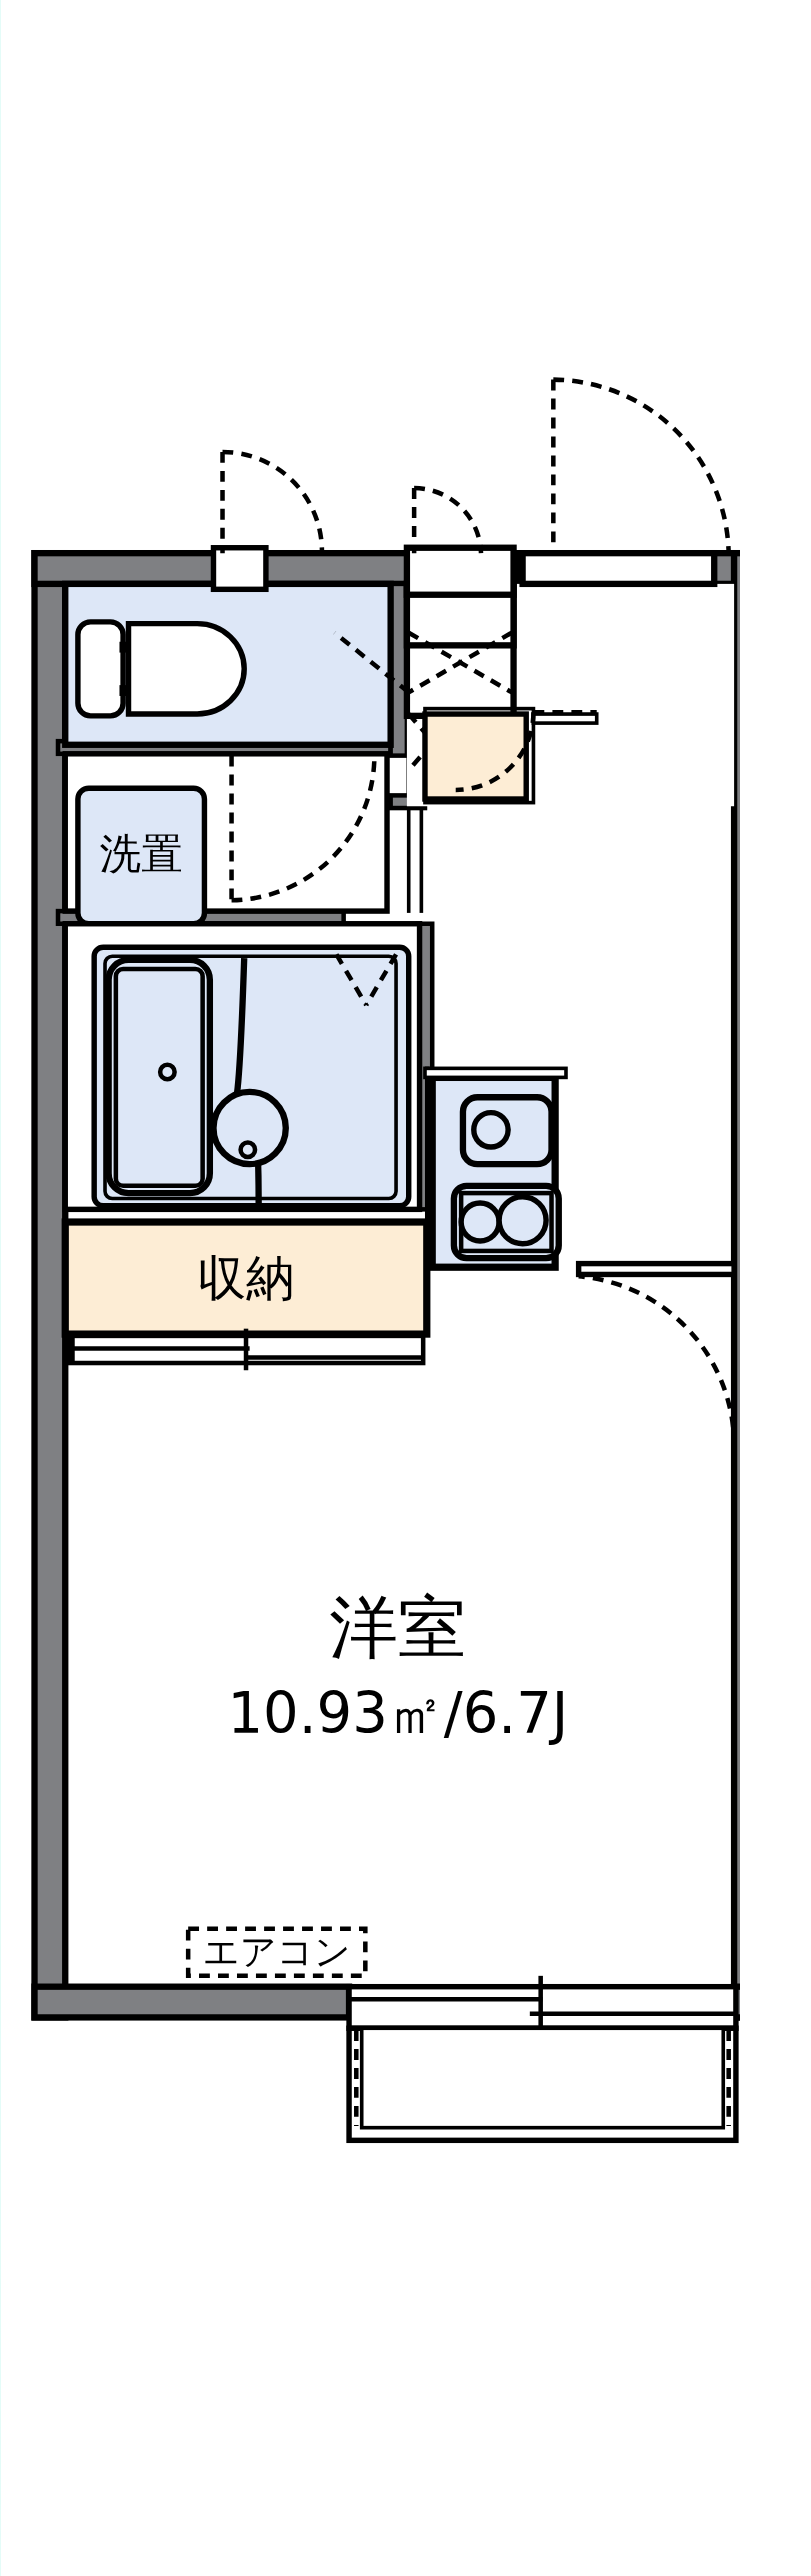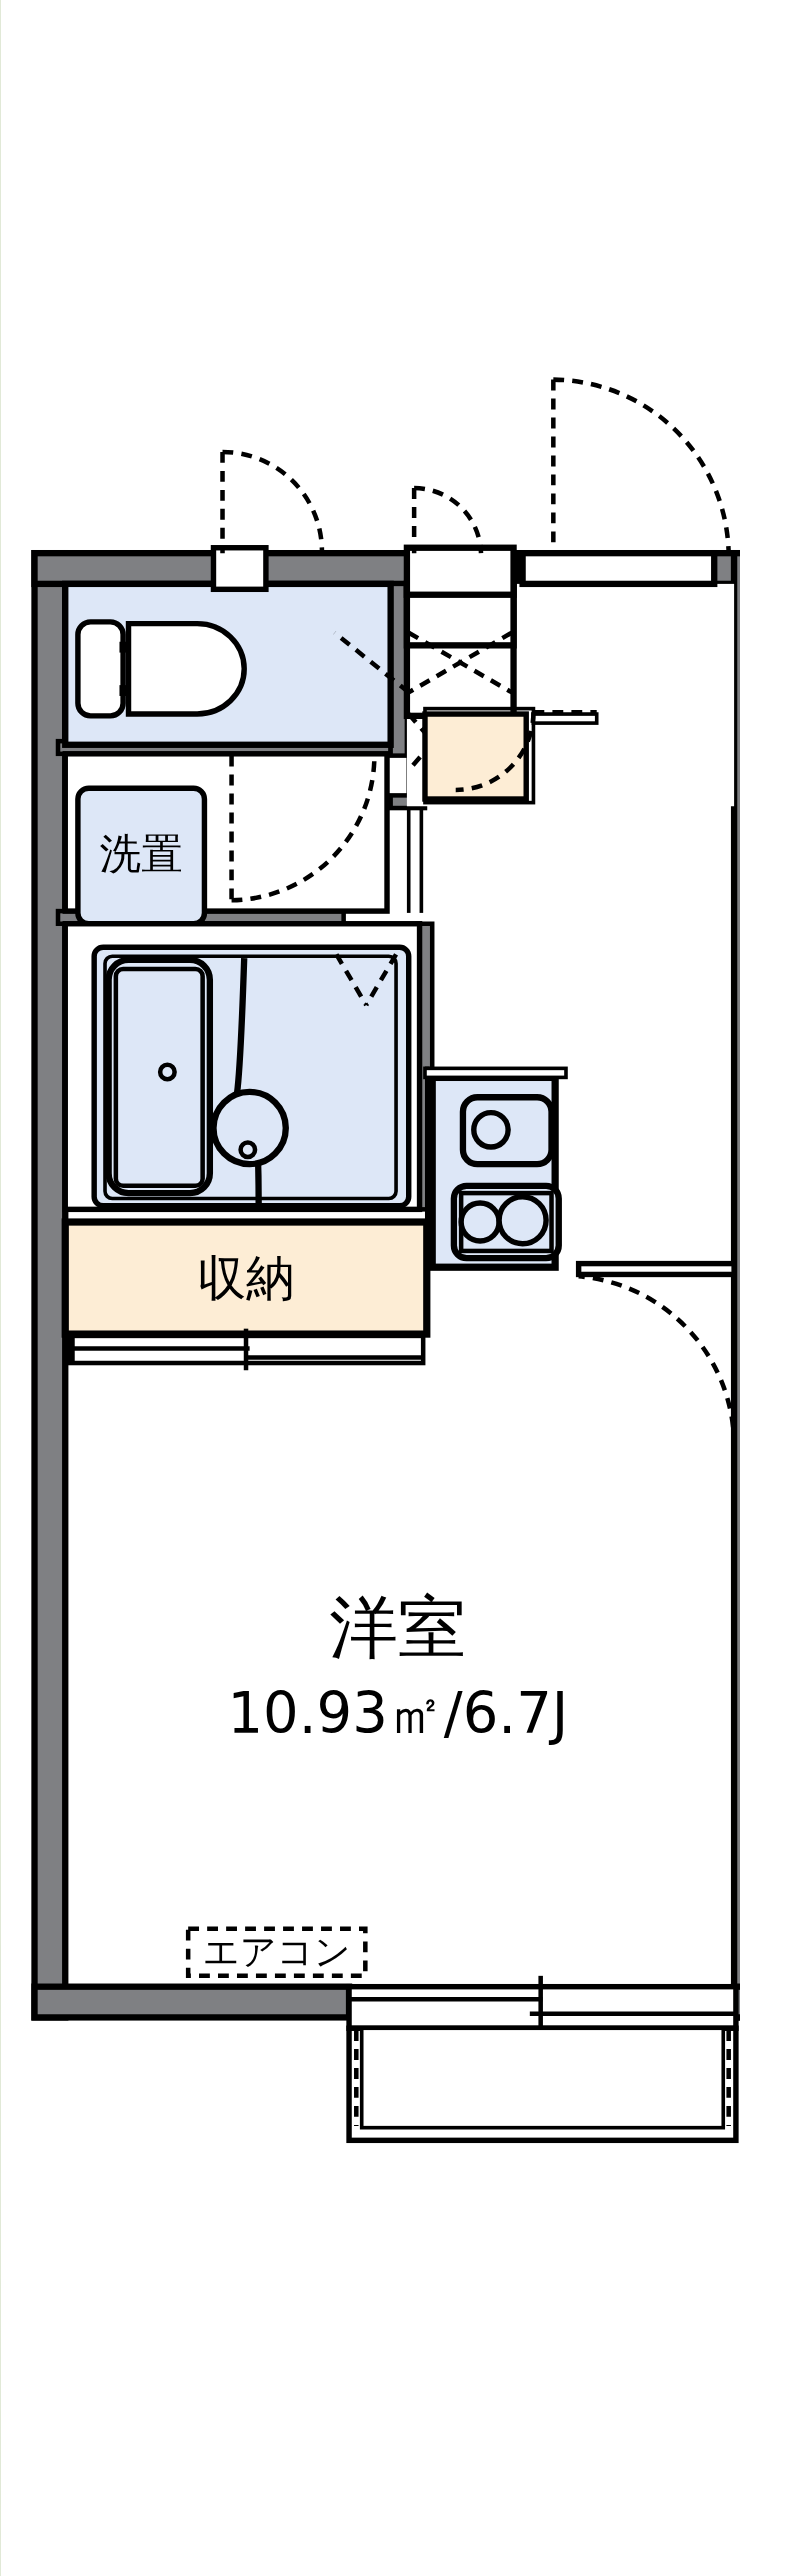--- a/index.html
+++ b/index.html
@@ -1,17 +1,17 @@
 <!DOCTYPE html>
 <html style="font-size:14.5px"><head>
 <meta charset="utf-8">
 <style>
   html,body{margin:0;padding:0;background:#ffffff;}
   body{font-family:"DejaVu Sans","Liberation Sans",sans-serif;}
-  #stage{position:relative;width:740px;height:2576px;background:#4d7c0f;overflow:hidden;}
+  #stage{position:relative;width:740px;height:2576px;background:#5eead4;overflow:hidden;}
   svg{display:block;}
   .lbl{font-family:"DejaVu Sans","Liberation Sans",sans-serif;fill:#000;}
 </style>
 </head>
 <body>
 
 <div id="stage">
 <svg width="812" height="2576" viewBox="0 0 898 2850" xmlns="http://www.w3.org/2000/svg">
 
   <rect x="0" y="0" width="898" height="2850" fill="#ffffff"></rect>

